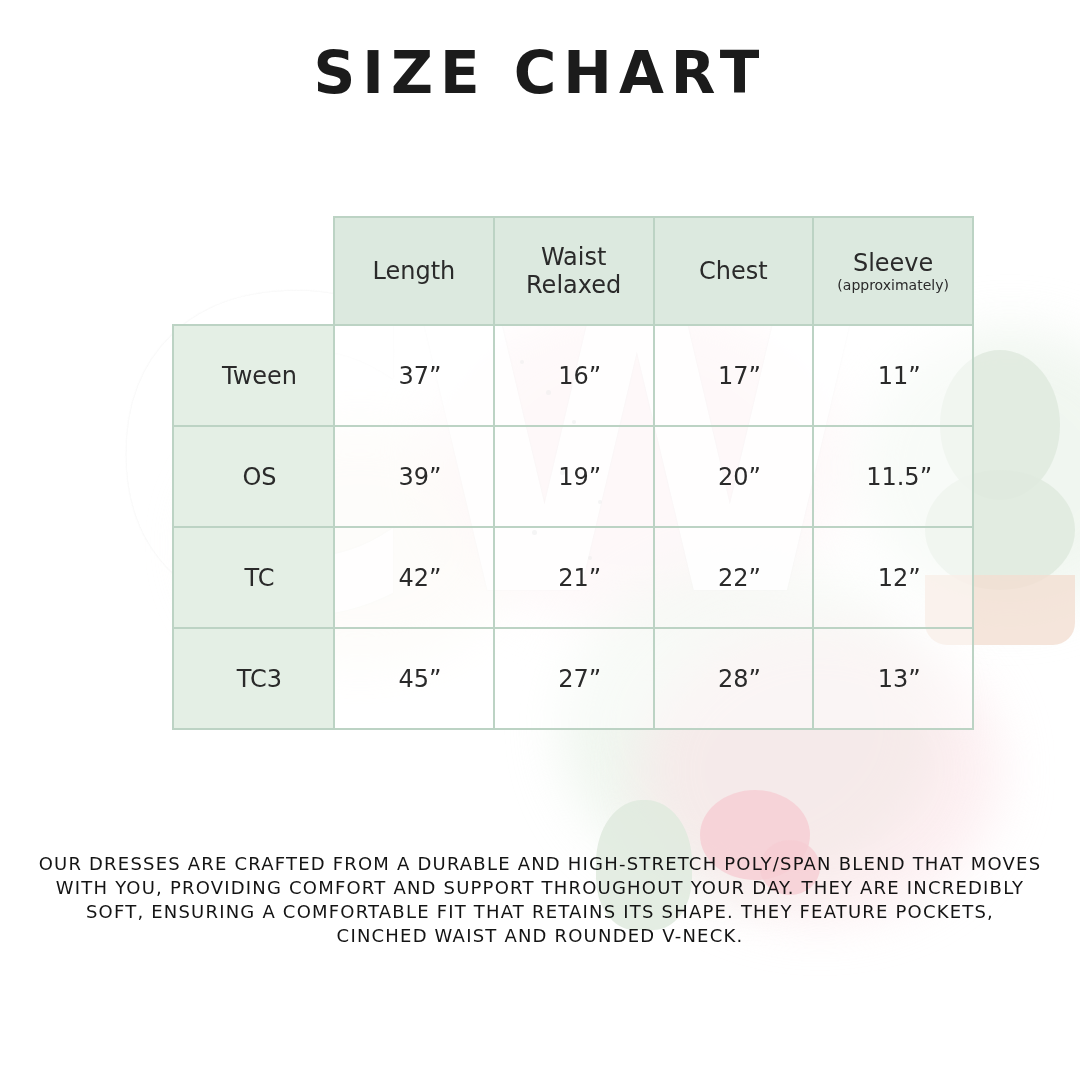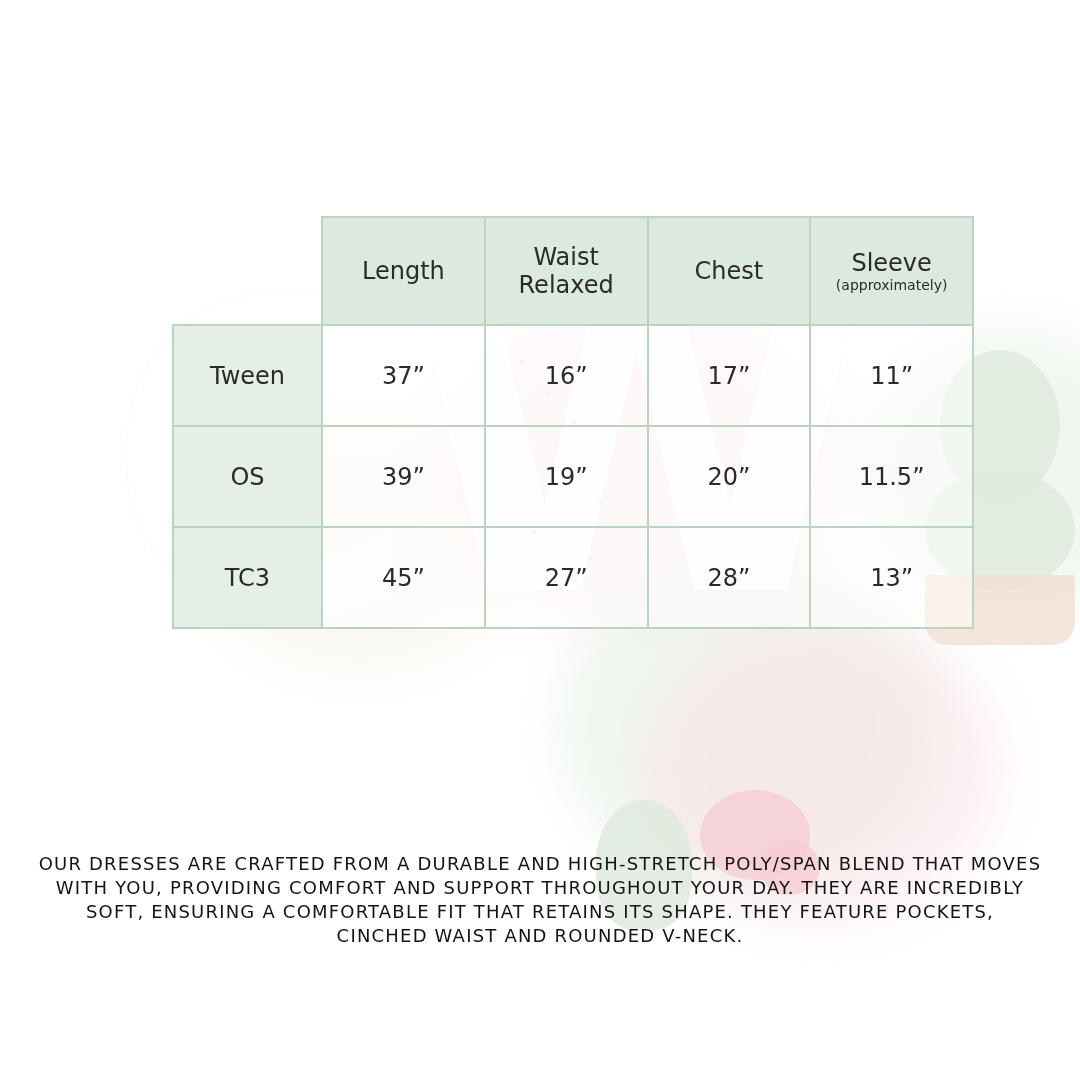--- a/index.html
+++ b/index.html
@@ -113,20 +113,21 @@
     border-collapse: collapse;
     width: 802px;
     table-layout: fixed;
   }
   table.size-chart th,
   table.size-chart td {
     border: 2px solid #bcd3c4;
     text-align: center;
     vertical-align: middle;
     color: #2a2a2a;
+    padding-left: 13px;
   }
   
   table.size-chart thead th.corner {
     border: none;
     background: transparent;
     width: 146px;
   }
   table.size-chart thead th.colhead {
     background: #dce9df;
     height: 98px;
@@ -192,20 +193,21 @@
     <div class="speck" style="left:520px;top:360px;width:4px;height:4px;"></div>
     <div class="speck" style="left:546px;top:390px;width:5px;height:5px;"></div>
     <div class="speck" style="left:572px;top:420px;width:4px;height:4px;"></div>
     <div class="speck" style="left:560px;top:470px;width:5px;height:5px;"></div>
     <div class="speck" style="left:598px;top:500px;width:4px;height:4px;"></div>
     <div class="speck" style="left:532px;top:530px;width:5px;height:5px;"></div>
     <div class="speck" style="left:588px;top:556px;width:4px;height:4px;"></div>
   </div>
 
   <div class="title-wrap">
+    <div class="title-line-2">SIZE CHART</div>
   </div>
 
   <div class="table-wrap">
     <table class="size-chart">
       <thead>
         <tr>
           <th class="corner"></th>
           <th class="colhead">
             <span>Length</span>
           </th>
@@ -230,20 +232,27 @@
           <td>11”</td>
         </tr>
         <tr>
           <th class="rowhead">OS</th>
           <td>39”</td>
           <td>19”</td>
           <td>20”</td>
           <td>11.5”</td>
         </tr>
         <tr>
+          <th class="rowhead">TC</th>
+          <td>42”</td>
+          <td>21”</td>
+          <td>22”</td>
+          <td>12”</td>
+        </tr>
+        <tr>
           <th class="rowhead">TC3</th>
           <td>45”</td>
           <td>27”</td>
           <td>28”</td>
           <td>13”</td>
         </tr>
       </tbody>
     </table>
   </div>
 

